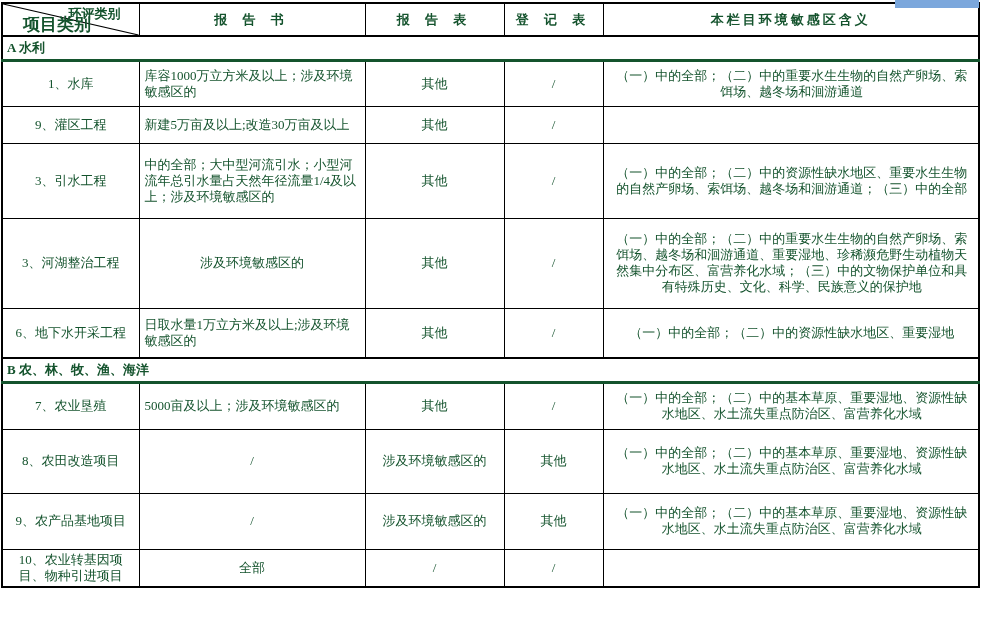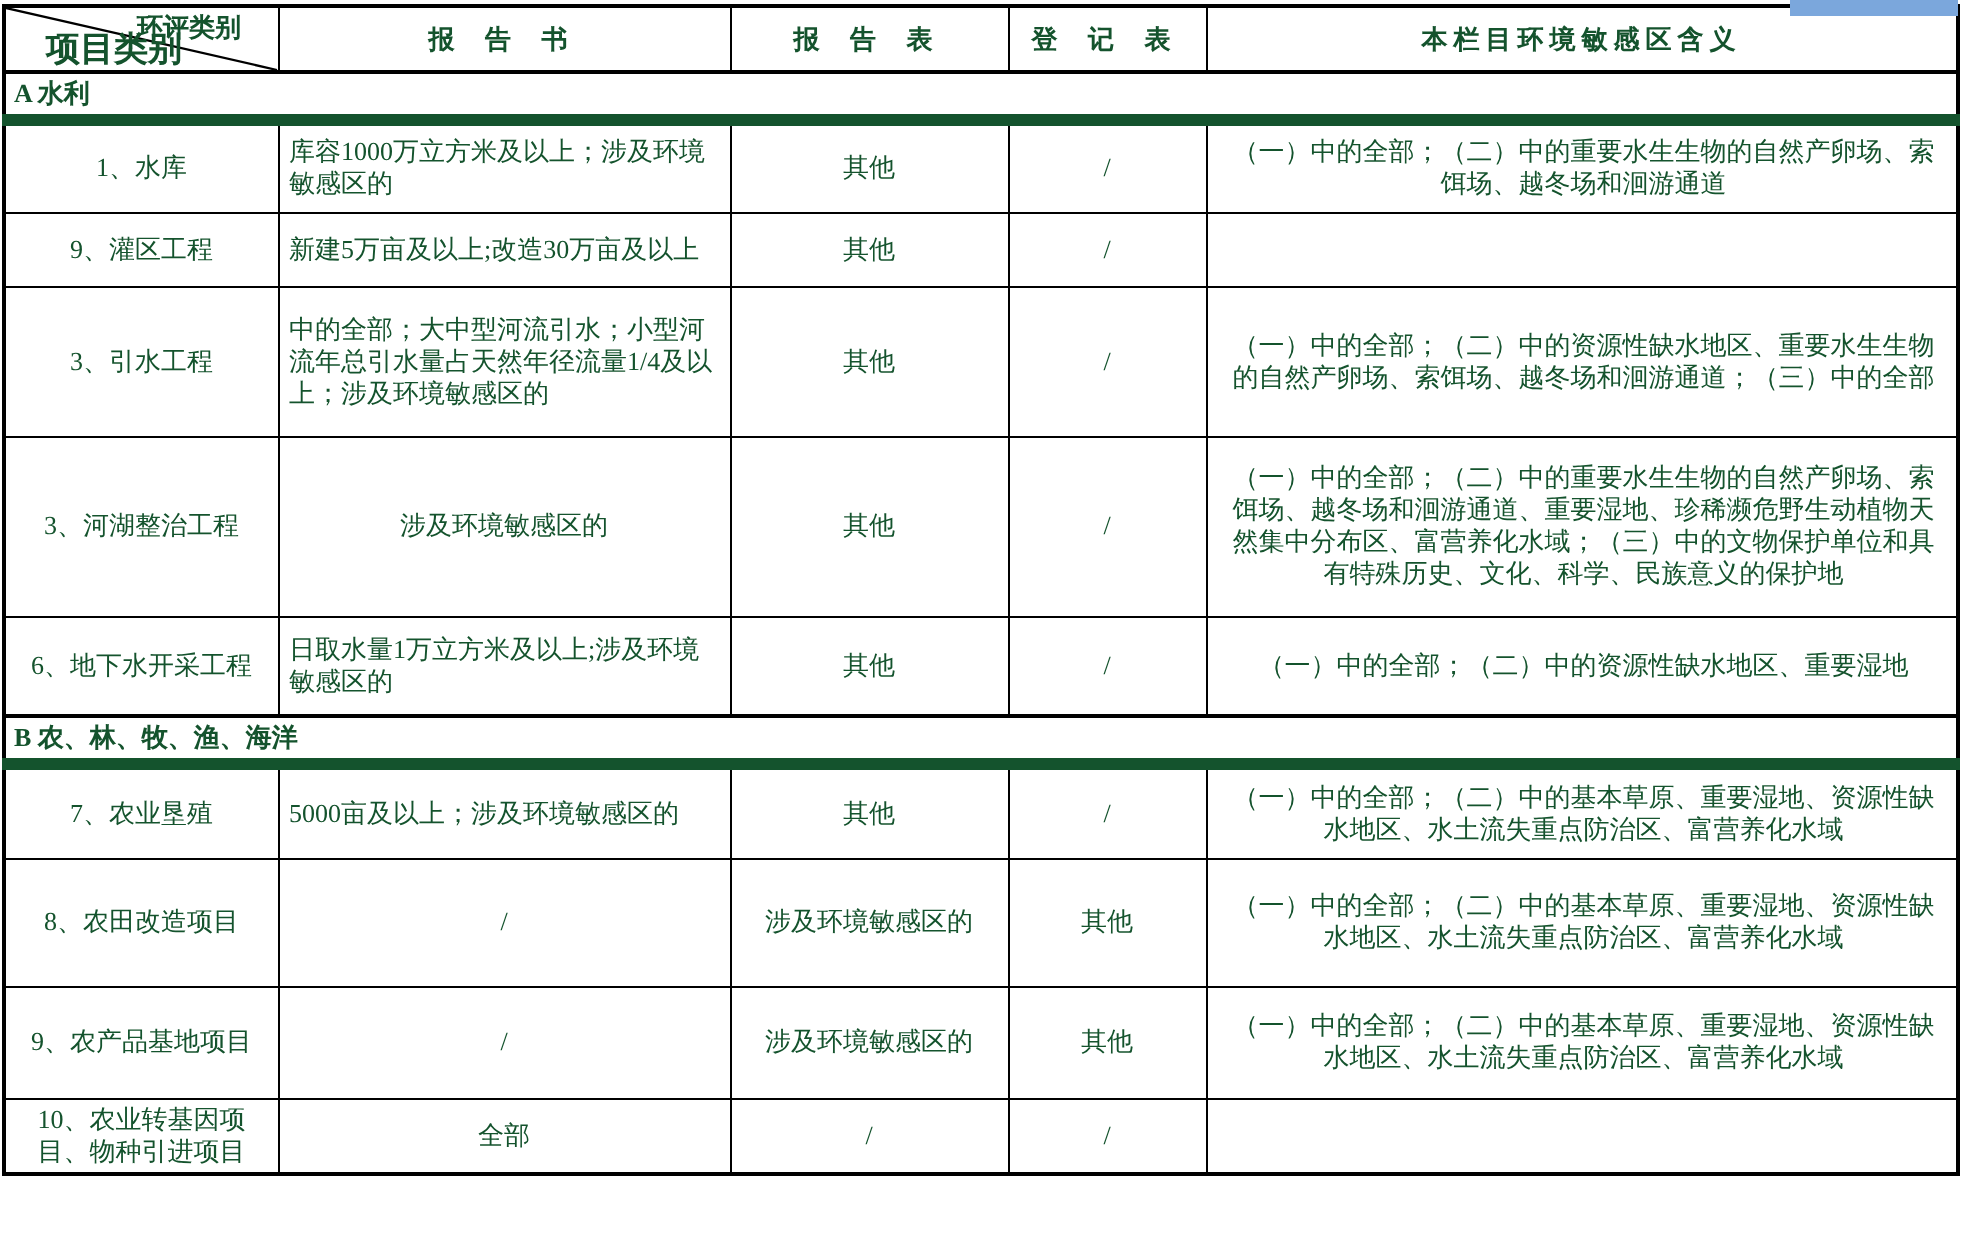--- a/index.html
+++ b/index.html
@@ -40,21 +40,21 @@
   td.hdr-wide { letter-spacing:3px;margin-top:20px; }
   td.hdr-col { letter-spacing:6px; }
   
   td.corner { position:relative; padding:0; }
   td.corner svg { position:absolute; left:0; top:0; width:100%; height:100%; }
   .corner-top { position:absolute; top:2px; right:18px; font-size:13px; font-weight:bold; }
   .corner-bottom { position:absolute; bottom:2px; left:20px; font-size:17px; font-weight:bold; }
   
   tr.section td {
     text-align:left; font-weight:bold; padding-left:4px;
-    border-top:2px solid #000; border-bottom:6px solid #14532d;
+    border-top:2px solid #000; border-bottom:3px solid #14532d;
   }
   
   td.name { text-align:center; }
   td.left { text-align:left; }
   td.meaning { text-align:center; padding-left:8px; padding-right:6px; }
   
   tr.hdr   { height:33px; }
   tr.sec   { height:24px; }
   tr.r1 { height:46px; } tr.r2 { height:37px; } tr.r3 { height:75px; }
   tr.r4 { height:28px; } tr.r5 { height:90px; } tr.r6 { height:50px; }

